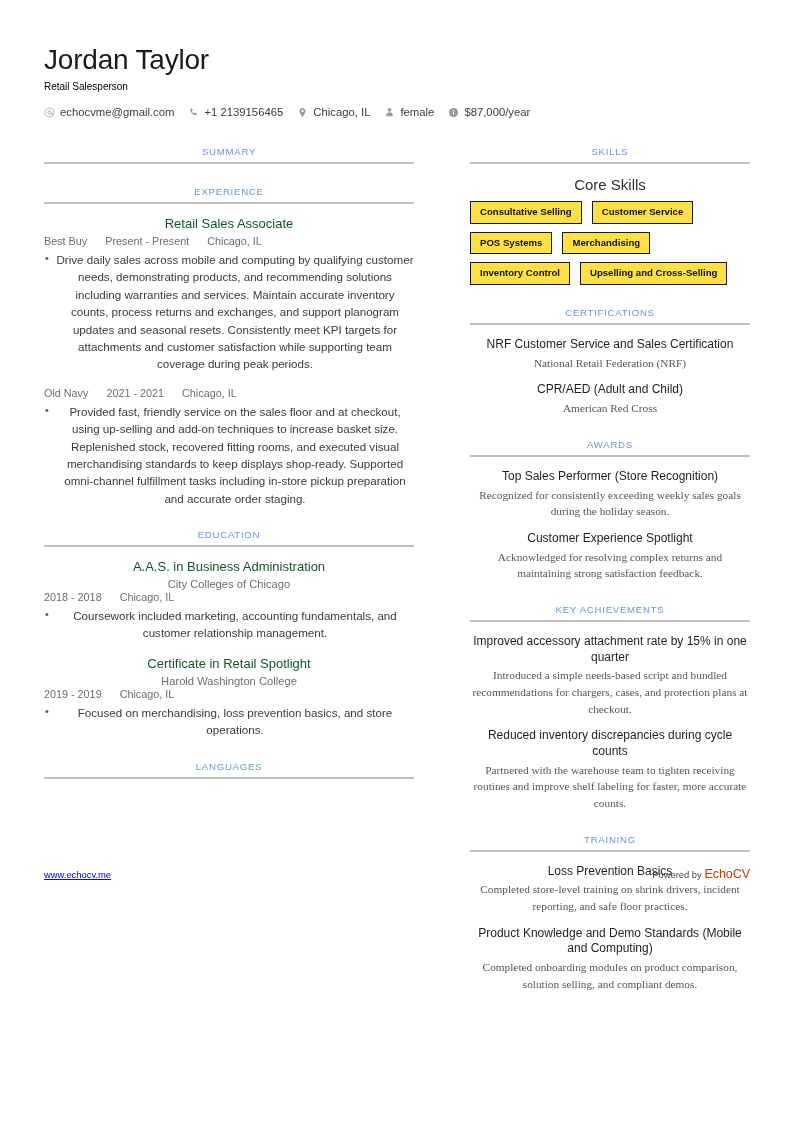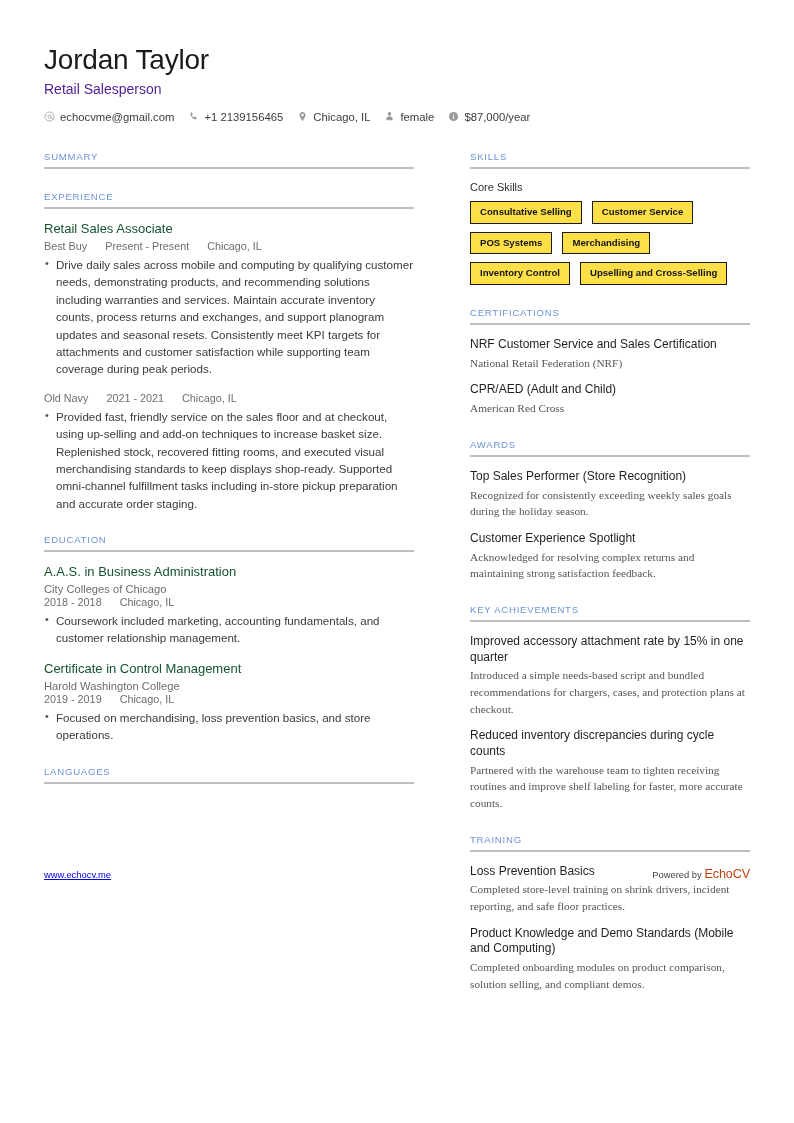--- a/index.html
+++ b/index.html
@@ -27,36 +27,36 @@
   .header { margin-top: 4px; }
   .name {
     font-size: 28px;
     font-weight: 400;
     letter-spacing: -0.2px;
     color: #1a1a1a;
     line-height: 1.15;
     margin: 0 0 5px 0;
   }
   .headline {
-    font-size: 14px;
+    font-size: 10px;
     font-weight: 400;
-    color: #4c1d95;
+    color: #000000;
     margin: 0 0 14px 0;
   }
   .contact-row {
     display: flex;
     flex-wrap: wrap;
     align-items: center;
     gap: 14px;
     font-size: 11.3px;
     color: #3b3b3b;
   }
   .contact-item {
     display: flex;
-    align-items: flex-start;
+    align-items: flex-end;
     gap: 5px;
     white-space: nowrap;
   }
   .contact-item .ci-icon {
     display: inline-flex;
     align-items: center;
     justify-content: center;
     width: 11px;
     height: 11px;
     color: #9a9a9a;
@@ -67,21 +67,21 @@
   
   .columns {
     display: flex;
     gap: 56px;
     margin-top: 28px;
     align-items: flex-start;
   }
   .col-left  { width: 370px; flex: 0 0 370px; }
   .col-right { width: 280px; flex: 0 0 280px; }
 
-  .section { margin-bottom: 22px; }
+  .section { margin-bottom: 22px; text-align: center; }
   .section-title {
     font-size: 9.6px;
     letter-spacing: 0.75px;
     color: #6b93d6;
     text-transform: uppercase;
     font-weight: 400;
     margin: 0 0 5px 0;
   }
   .section-rule {
     height: 2px;
@@ -139,21 +139,21 @@
     content: "•";
     position: absolute;
     left: 1px;
     top: -1px;
     color: #555;
     font-size: 11px;
   }
 
   
   .skills-group-label {
-    font-size: 11px;
+    font-size: 15px;
     color: #2f2f2f;
     margin: 0 0 8px 0;
   }
   .skill-tags {
     display: flex;
     flex-wrap: wrap;
     gap: 8px 10px;
   }
   .skill-tag {
     border: 1.4px solid #1a1a1a;
@@ -307,21 +307,21 @@
               <div class="entry-sub">City Colleges of Chicago</div>
               <div class="entry-meta">
                 <span>2018 - 2018</span>
                 <span>Chicago, IL</span>
               </div>
               <ul class="entry-bullets">
                 <li>Coursework included marketing, accounting fundamentals, and customer relationship management.</li>
               </ul>
             </div>
             <div class="entry">
-              <div class="entry-title">Certificate in Control Management</div>
+              <div class="entry-title">Certificate in Retail Spotlight</div>
               <div class="entry-sub">Harold Washington College</div>
               <div class="entry-meta">
                 <span>2019 - 2019</span>
                 <span>Chicago, IL</span>
               </div>
               <ul class="entry-bullets">
                 <li>Focused on merchandising, loss prevention basics, and store operations.</li>
               </ul>
             </div>
           </div>

